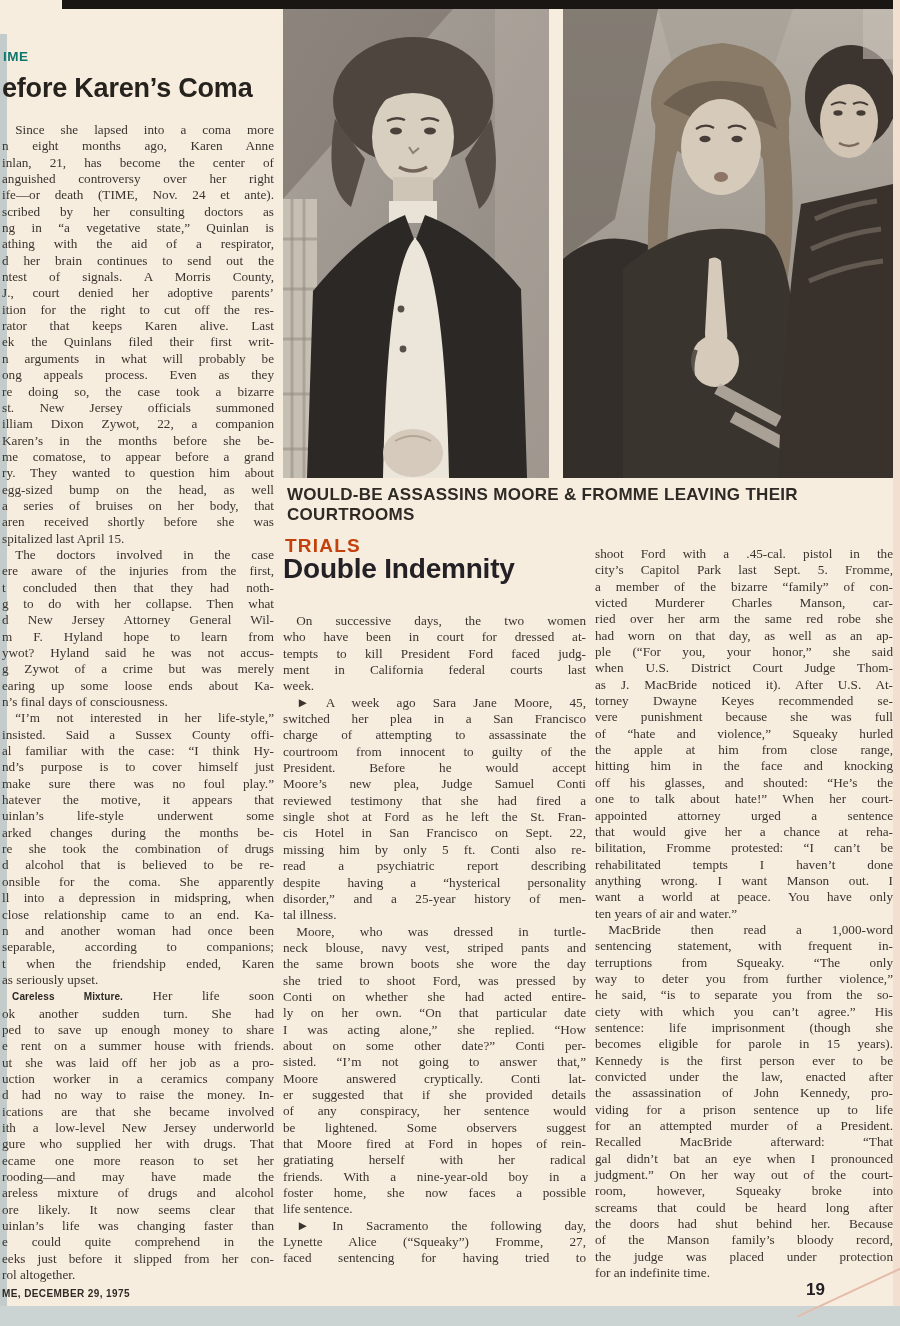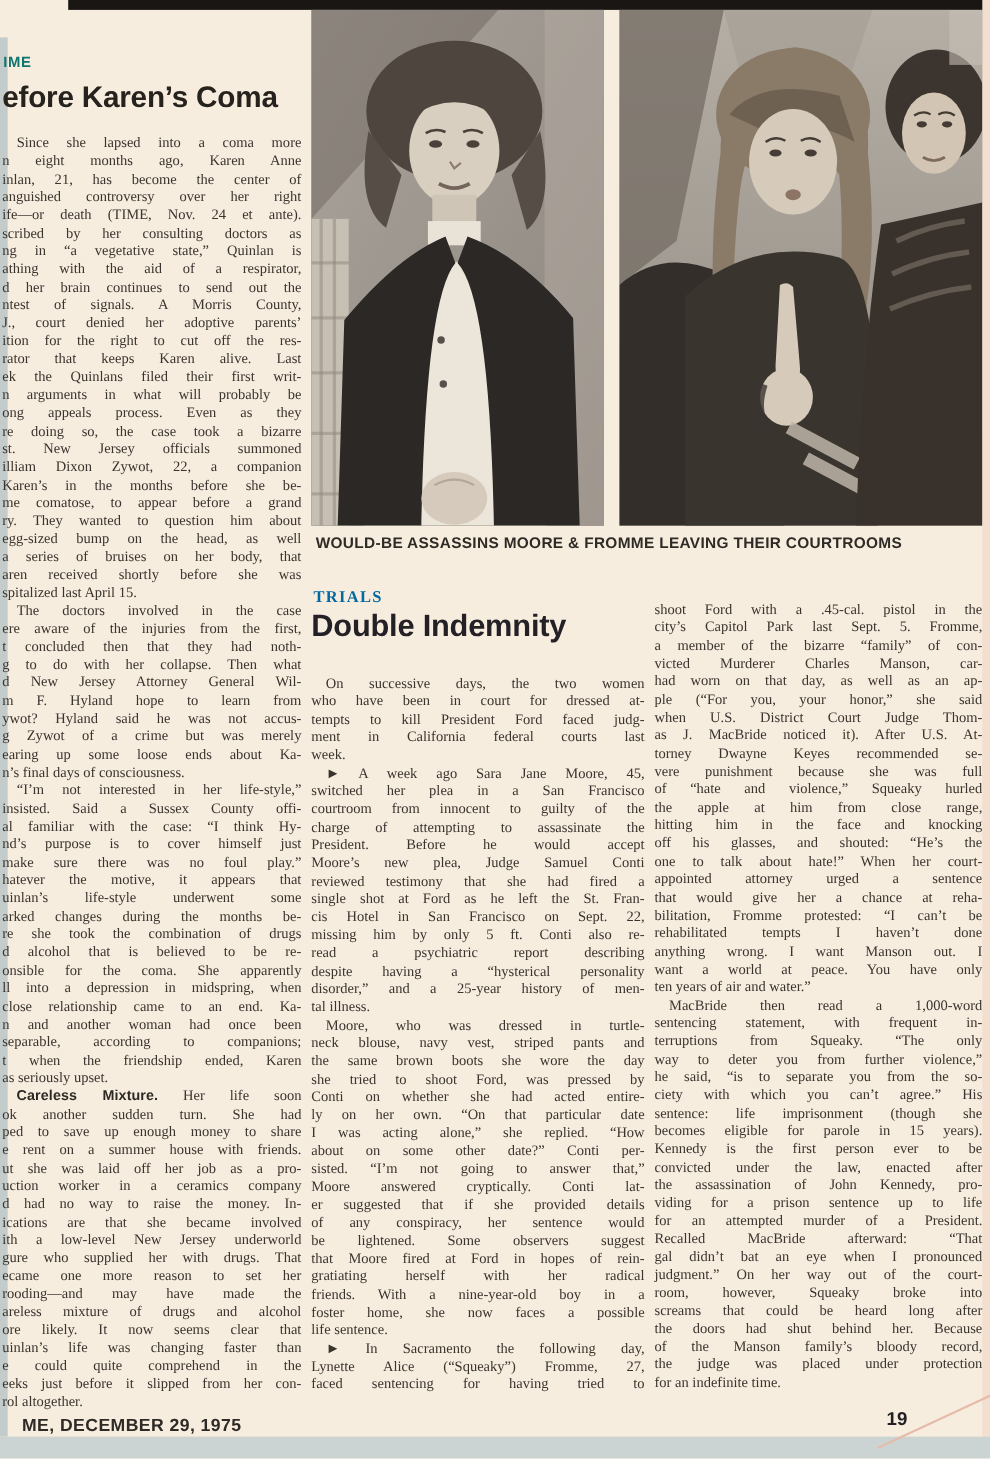--- a/index.html
+++ b/index.html
@@ -10,48 +10,48 @@
   }
   .abs { position:absolute; }
   .top-bar { left:62px; top:0; width:832px; height:9px; background:#191613; }
   .edge-left { left:0; top:34px; width:7px; height:1272px; background:#c3cccb; }
   .edge-bottom { left:0; top:1306px; width:900px; height:20px; background:#cbd4d2; }
   .edge-right { left:893px; top:0; width:7px; height:1306px; background:#f2dfd0; }
   .fold-line { left:792px; top:1289px; width:125px; height:2px; background:#e5bcab; transform:rotate(-25deg); }
 
   .kicker { font-weight:bold; color:#0f766e; }
   .kicker-left { left:3px; top:49px; font-size:13.5px; letter-spacing:0.5px; }
-  .kicker-trials { left:285px; top:535px; font-size:15px; letter-spacing:1.2px; color:#0369a1;font-family:Liberation Serif, serif; }
+  .kicker-trials { left:285px; top:535px; font-size:19px; letter-spacing:1.2px; color:#c2410c; }
 
   .headline { margin:0; font-weight:bold; letter-spacing:-0.2px; }
   .headline-left { left:2px; top:73px; font-size:27px; color:#26221d; }
   .headline-trials { left:283px; top:553px; font-size:28px; color:#232026; }
 
   .col {
     font-family:"Liberation Serif", serif;
     font-size:13.2px; line-height:16.35px; color:#3a342e;margin-top:10px;
   }
   .col div { text-align:justify; text-align-last:justify; }
   .col div.end { text-align-last:left; }
   .col b {
     font-family:"Liberation Sans", sans-serif;
-    font-size:13px; letter-spacing:0.1px; color:#2c2823;
+    font-size:10px; letter-spacing:0.1px; color:#2c2823;
   }
   .col-left  { left:2px;   top:112px; width:272px; }
   .col-mid   { left:283px; top:603px; width:303px; }
   .col-right { left:595px; top:536px; width:298px; }
 
   .photo { overflow:hidden; background:#9a948c; }
   .photo svg { display:block; }
   .photo-left  { left:283px; top:9px; width:266px; height:469px; }
   .photo-right { left:563px; top:9px; width:330px; height:469px; }
 
-  .caption { left:287px; top:485px; font-size:14px; font-weight:bold;
+  .caption { left:287px; top:485px; font-size:17px; font-weight:bold;
              color:#2e2a25; letter-spacing:0.3px; }
-  .footer-issue { left:20px; top:1288px; font-size:16px; font-weight:bold;
+  .footer-issue { left:2px; top:1288px; font-size:10px; font-weight:bold;
                   color:#2e2a25; letter-spacing:0.4px; }
   .page-number { left:806px; top:1280px; font-size:17px; font-weight:bold; color:#232025; }
 </style>
 </head>
 <body>
 
 <div>
 
   <div class="abs top-bar"></div>
   <div class="abs edge-left"></div>
@@ -216,22 +216,22 @@
   <div class="abs kicker kicker-trials">TRIALS</div>
   <h2 class="abs headline headline-trials">Double Indemnity</h2>
   <div class="abs col col-mid">
       <div> On successive days, the two women</div>
       <div>who have been in court for dressed at-</div>
       <div>tempts to kill President Ford faced judg-</div>
       <div>ment in California federal courts last</div>
       <div class="end">week.</div>
       <div> ► A week ago Sara Jane Moore, 45,</div>
       <div>switched her plea in a San Francisco</div>
+      <div>charge of attempting to assassinate the</div>
       <div>courtroom from innocent to guilty of the</div>
-      <div>charge of attempting to assassinate the</div>
       <div>President. Before he would accept</div>
       <div>Moore’s new plea, Judge Samuel Conti</div>
       <div>reviewed testimony that she had fired a</div>
       <div>single shot at Ford as he left the St. Fran-</div>
       <div>cis Hotel in San Francisco on Sept. 22,</div>
       <div>missing him by only 5 ft. Conti also re-</div>
       <div>read a psychiatric report describing</div>
       <div>despite having a “hysterical personality</div>
       <div>disorder,” and a 25-year history of men-</div>
       <div class="end">tal illness.</div>
@@ -255,20 +255,21 @@
       <div class="end">life sentence.</div>
       <div> ► In Sacramento the following day,</div>
       <div>Lynette Alice (“Squeaky”) Fromme, 27,</div>
       <div>faced sentencing for having tried to</div>
     </div>
   <div class="abs col col-right">
       <div>shoot Ford with a .45-cal. pistol in the</div>
       <div>city’s Capitol Park last Sept. 5. Fromme,</div>
       <div>a member of the bizarre “family” of con-</div>
       <div>victed Murderer Charles Manson, car-</div>
+      <div>ried over her arm the same red robe she</div>
       <div>had worn on that day, as well as an ap-</div>
       <div>ple (“For you, your honor,” she said</div>
       <div>when U.S. District Court Judge Thom-</div>
       <div>as J. MacBride noticed it). After U.S. At-</div>
       <div>torney Dwayne Keyes recommended se-</div>
       <div>vere punishment because she was full</div>
       <div>of “hate and violence,” Squeaky hurled</div>
       <div>the apple at him from close range,</div>
       <div>hitting him in the face and knocking</div>
       <div>off his glasses, and shouted: “He’s the</div>

